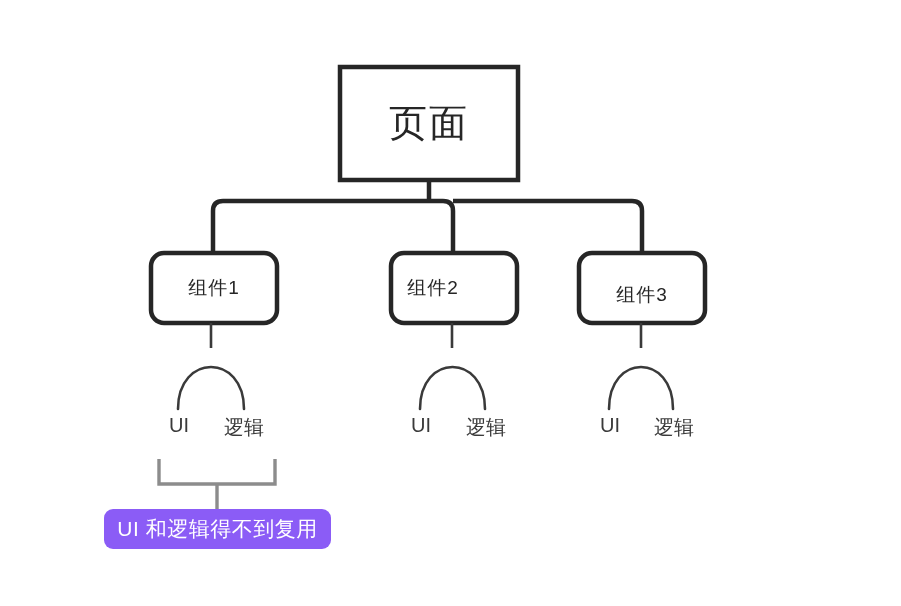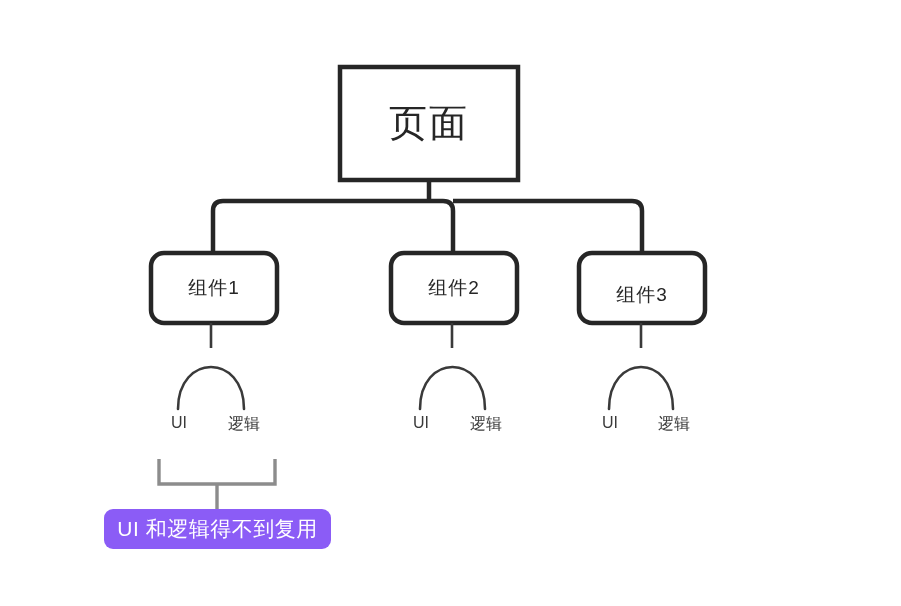--- a/index.html
+++ b/index.html
@@ -38,21 +38,21 @@
     letter-spacing: 2px;
     font-weight: 400;
   }
   .comp-label {
     font-size: 19px;
     letter-spacing: 1px;
     font-weight: 400;
   }
   .leaf-label {
     position: absolute;
-    font-size: 16px;
+    font-size: 20px;
     color: #3a3a3a;
     white-space: nowrap;
     text-align: center;
   }
   .badge {
     position: absolute;
     display: flex;
     align-items: center;
     justify-content: center;
     background: #8b5cf6;
@@ -91,21 +91,21 @@
     <path d="M 641 323 L 641 348" fill="none" stroke="#3a3a3a" stroke-width="2.6"></path>
     <path d="M 609 409 C 609 353 673 353 673 409" fill="none" stroke="#3a3a3a" stroke-width="2.6" stroke-linecap="round"></path>
 
     <path d="M 159 459 L 159 484 L 275 484 L 275 459" fill="none" stroke="#8c8c8c" stroke-width="3.4" stroke-linecap="butt"></path>
     <path d="M 217 484 L 217 510" fill="none" stroke="#8c8c8c" stroke-width="3.4" stroke-linecap="butt"></path>
   </svg>
 
   <div class="node-label root-label" style="left:340px; top:67px; width:178px; height:113px;">页面</div>
 
   <div class="node-label comp-label" style="left:151px; top:253px; width:126px; height:70px;">组件1</div>
-  <div class="node-label comp-label" style="left:391px; top:253px; width:126px; height:70px;">组件2</div>
+  <div class="node-label comp-label" style="left:370px; top:253px; width:126px; height:70px;">组件2</div>
   <div class="node-label comp-label" style="left:579px; top:260px; width:126px; height:70px;">组件3</div>
 
   <div class="leaf-label" style="left:150px; top:414px; width:58px;">UI</div>
   <div class="leaf-label" style="left:214px; top:414px; width:60px;">逻辑</div>
 
   <div class="leaf-label" style="left:392px; top:414px; width:58px;">UI</div>
   <div class="leaf-label" style="left:456px; top:414px; width:60px;">逻辑</div>
 
   <div class="leaf-label" style="left:581px; top:414px; width:58px;">UI</div>
   <div class="leaf-label" style="left:644px; top:414px; width:60px;">逻辑</div>

